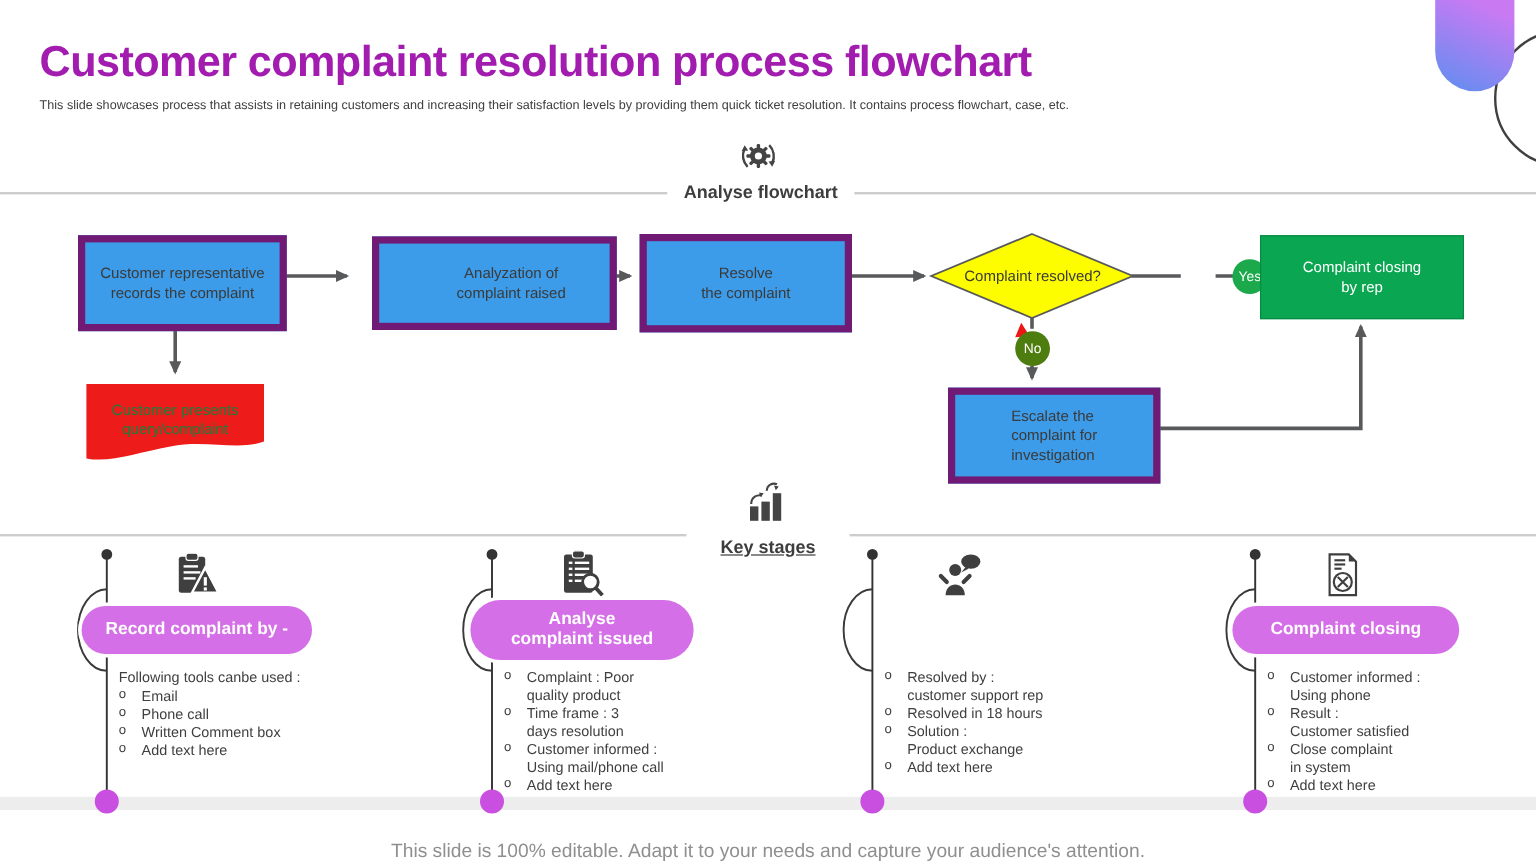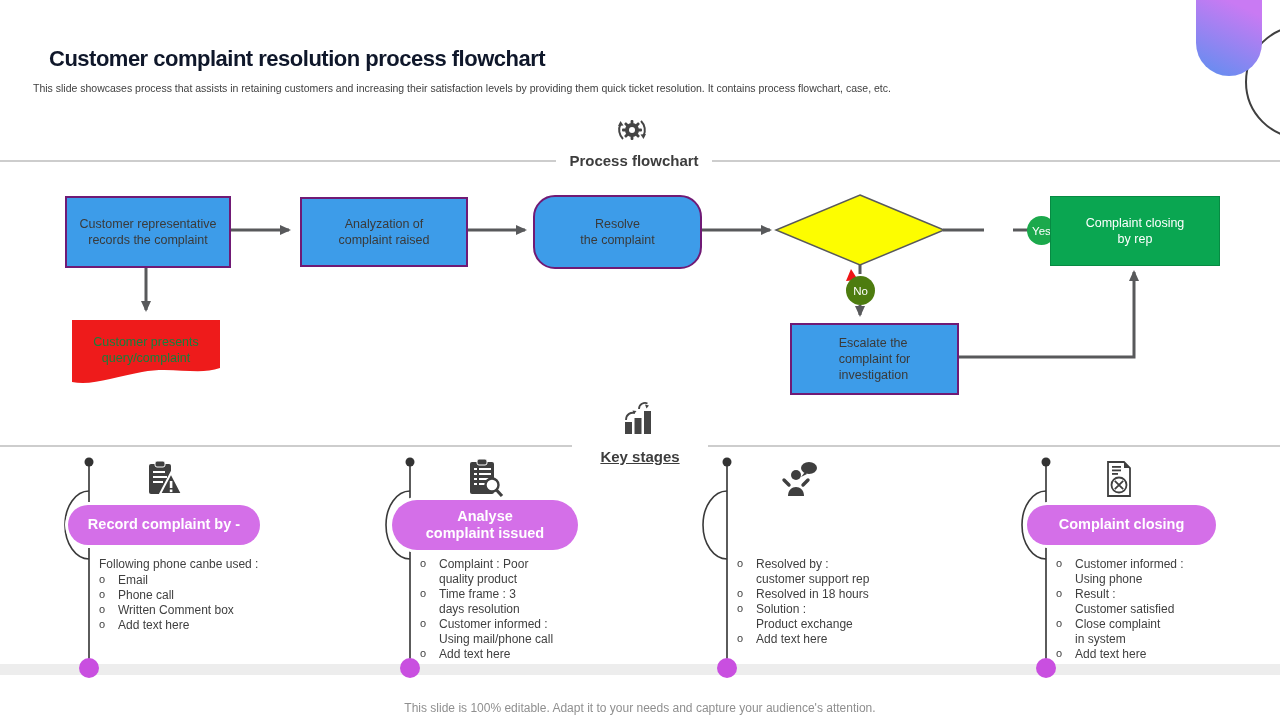--- a/index.html
+++ b/index.html
@@ -1,46 +1,46 @@
 <!DOCTYPE html>
 <html><head>
 <meta charset="utf-8">
 <style>
   html,body{margin:0;padding:0;background:#fff;}
   .page{position:relative;width:1280px;height:720px;overflow:hidden;background:#fff;
         font-family:"Liberation Sans",sans-serif;color:#3a3a3a;}
   .pre{white-space:pre-line;}
 
   
-  .title{position:absolute;left:33px;top:30px;margin:16px;font-size:22px;font-weight:700;
-         color:#0f172a;letter-spacing:-.5px;}
+  .title{position:absolute;left:33px;top:30px;margin:0;font-size:36px;font-weight:700;
+         color:#a21caf;letter-spacing:-.5px;}
   .subtitle{position:absolute;left:33px;top:82px;margin:0;font-size:10.5px;color:#404040;width:900px;}
 
   
   .deco-circle{position:absolute;left:1245px;top:25px;width:110px;height:110px;border-radius:50%;
                border:2px solid #3f3f3f;}
   .deco-pill{position:absolute;left:1196px;top:0;width:66px;height:76px;border-radius:0 0 34px 34px;
              background:linear-gradient(205deg,#c97af3 15%,#6a8cf0 90%);}
 
   
   .divider{position:absolute;height:2px;background:#cdcdcd;}
   .d1a{left:0;top:160px;width:556px;} .d1b{left:712px;top:160px;width:568px;}
   .d2a{left:0;top:445px;width:572px;} .d2b{left:708px;top:445px;width:572px;}
   .sec-label{position:absolute;font-size:15px;font-weight:700;color:#3d3d3d;text-align:center;}
   .l1{left:556px;top:152px;width:156px;} .l2{left:572px;top:448px;width:136px;text-decoration:underline;}
   .sec-icon{position:absolute;}
 
   
   .fc-layer{position:absolute;left:0;top:0;width:1280px;height:720px;pointer-events:none;}
   .node{position:absolute;display:flex;align-items:center;justify-content:center;
         text-align:center;font-size:12.5px;line-height:1.3;color:#3a3a3a;}
-  .blue{background:#3d9ce9;border:2px solid #701a75;}
+  .blue{background:#3d9ce9;border:6px solid #701a75;}
   .n-step1{left:65px;top:196px;width:162px;height:68px;}
-  .n-step2{left:300px;top:197px;width:164px;height:66px;}
-  .n-step3{left:533px;top:195px;width:165px;height:70px;border-radius:22px;}
+  .n-step2{left:310px;top:197px;width:164px;height:66px;padding-left:28px;}
+  .n-step3{left:533px;top:195px;width:165px;height:70px;}
   .n-close{left:1050px;top:196px;width:168px;height:68px;background:#0aa651;border:1px solid #078a43;color:#fff;}
   .n-esc{left:778px;top:323px;width:165px;height:68px;margin-left:12px;}
   .n-esc .pre{text-align:left;}
   .n-dec{left:778px;top:196px;width:165px;height:68px;background:transparent;}
   .n-query{left:72px;top:322px;width:148px;height:56px;background:transparent;color:#15803d;}
   .chip{position:absolute;width:29px;height:29px;border-radius:50%;display:flex;align-items:center;
         justify-content:center;color:#fff;font-size:11.5px;}
   .c-yes{left:984px;top:216px;background:#1ba94c;margin-left:43px;}
   .c-no{left:846px;top:276px;background:#4d7c0f;}
 
@@ -55,21 +55,21 @@
   .slist{position:absolute;top:557px;width:180px;font-size:12px;line-height:1.25;color:#3f3f3f;}
   .sl1{left:99px;} .sl2{left:420px;} .sl3{left:737px;} .sl4{left:1056px;}
   .lhead{margin-bottom:1px;}
   .lhead:empty{display:none;}
   .li{display:flex;}
   .li .m{width:19px;flex:0 0 19px;font-size:11px;}
   .pdot{position:absolute;top:658px;width:20px;height:20px;border-radius:50%;background:#c94fe0;z-index:2;}
 
   .band{position:absolute;left:0;top:664px;width:1280px;height:11px;background:#ededed;}
   .footer{position:absolute;left:0;top:701px;width:1280px;margin:0;text-align:center;
-          font-size:12px;color:#8f8f8f;}
+          font-size:16px;color:#8f8f8f;}
 </style>
 </head>
 <body>
 
 <div class="page">
 
   <div class="deco-circle"></div>
   <div class="deco-pill"></div>
 
   <h1 class="title">Customer complaint resolution process flowchart</h1>
@@ -88,21 +88,21 @@
       <rect x="18.6" y="10" width="2.8" height="5" rx="1" transform="rotate(270 20 20)"></rect>
       <rect x="18.6" y="10" width="2.8" height="5" rx="1" transform="rotate(315 20 20)"></rect>
       <circle cx="20" cy="20" r="7"></circle>
       <circle cx="20" cy="20" r="3" fill="#fff"></circle>
     </g>
     <path d="M29 11 A13 13 0 0 1 31.5 26" stroke="#444" stroke-width="2" fill="none"></path>
     <path d="M34 24 L31.5 29 L28.5 24.5 Z" fill="#444"></path>
     <path d="M11 29 A13 13 0 0 1 8.5 14" stroke="#444" stroke-width="2" fill="none"></path>
     <path d="M6 16 L8.5 11 L11.5 15.5 Z" fill="#444"></path>
   </svg>
-  <div class="sec-label l1">Process flowchart</div>
+  <div class="sec-label l1">Analyse flowchart</div>
 
   <svg class="fc-layer">
     <defs>
       <marker id="ah" markerUnits="userSpaceOnUse" markerWidth="12" markerHeight="12" refX="9" refY="5" orient="auto">
         <path d="M0 0 L11 5 L0 10 Z" fill="#58595b"></path>
       </marker>
     </defs>
     <polygon points="860,195 944,230 860,265 776,230" fill="#fdfd00" stroke="#58595b" stroke-width="1.5"></polygon>
     <path d="M72 320 H220 V368 C198 376 172 366 142 372 C114 377 92 386 72 382 Z" fill="#ee1b1b"></path>
     <g stroke="#58595b" stroke-width="3" fill="none">
@@ -124,20 +124,23 @@
 records the complaint</span>
     </div>
   <div class="node blue n-step2">
     <span class="pre">Analyzation of
 complaint raised</span>
     </div>
   <div class="node blue n-step3">
     <span class="pre">Resolve
 the complaint</span>
     </div>
+  <div class="node n-dec">
+    <span class="pre">Complaint resolved?</span>
+    </div>
   <div class="chip c-yes">
     <span>Yes</span>
     </div>
   <div class="chip c-no">
     <span>No</span>
     </div>
   <div class="node n-close">
     <span class="pre">Complaint closing
 by rep</span>
     </div>
@@ -233,21 +236,21 @@
 complaint issued</span>
     </div>
   <div class="pill pl1">
     <span class="pre">Record complaint by -</span>
     </div>
   <div class="pill pl4">
     <span class="pre">Complaint closing</span>
     </div>
 
   <div class="slist sl1">
-    <div class="lhead pre">Following phone canbe used :</div>
+    <div class="lhead pre">Following tools canbe used :</div>
     <div class="li">
         <span class="m">o</span>
         <span class="pre">Email</span>
       </div>
     <div class="li">
         <span class="m">o</span>
         <span class="pre">Phone call</span>
       </div>
     <div class="li">
         <span class="m">o</span>

